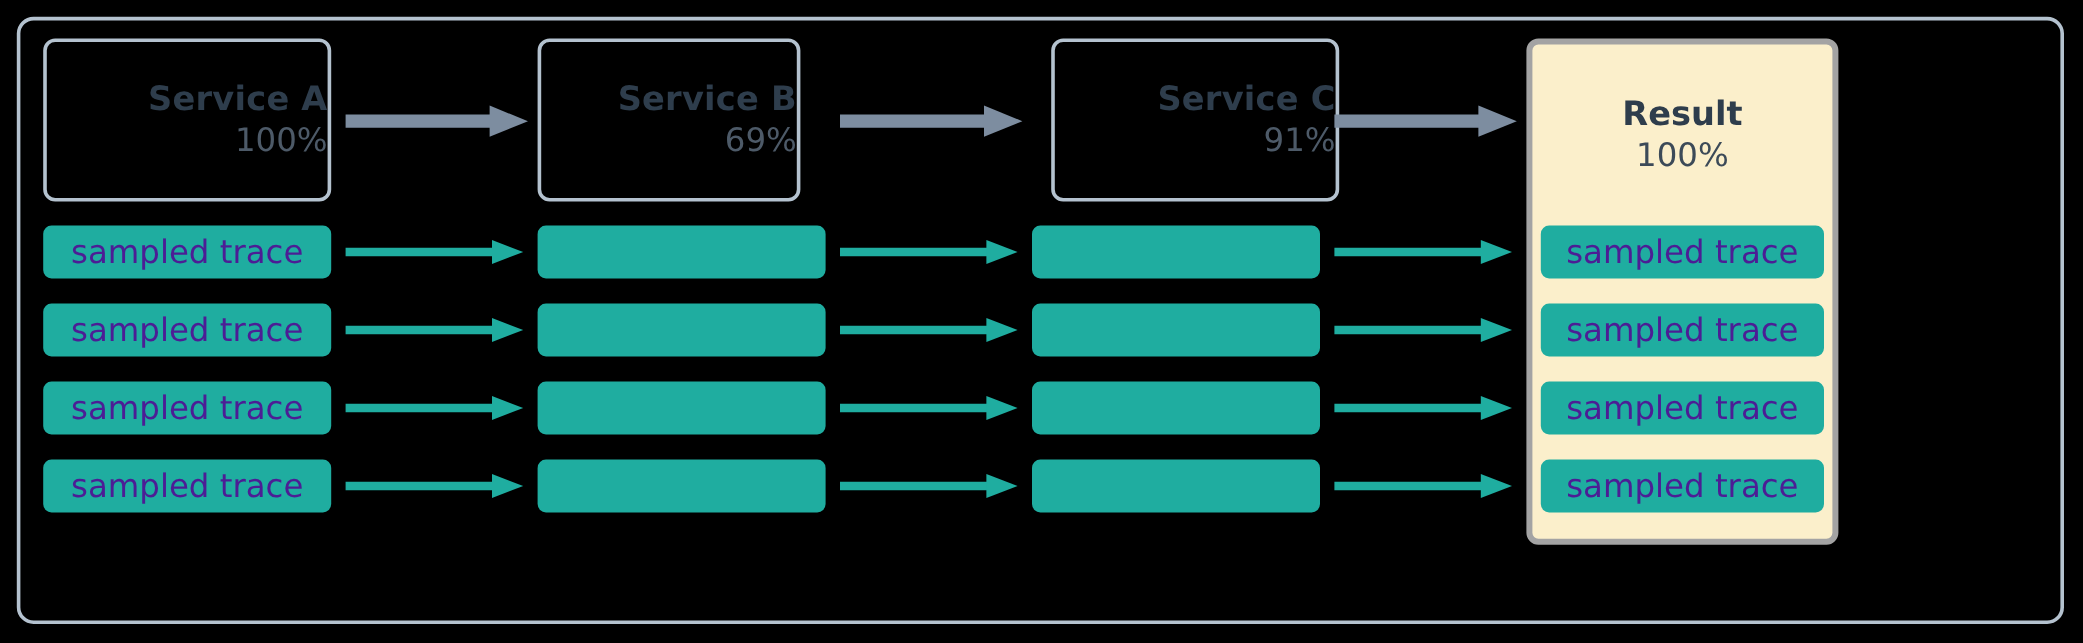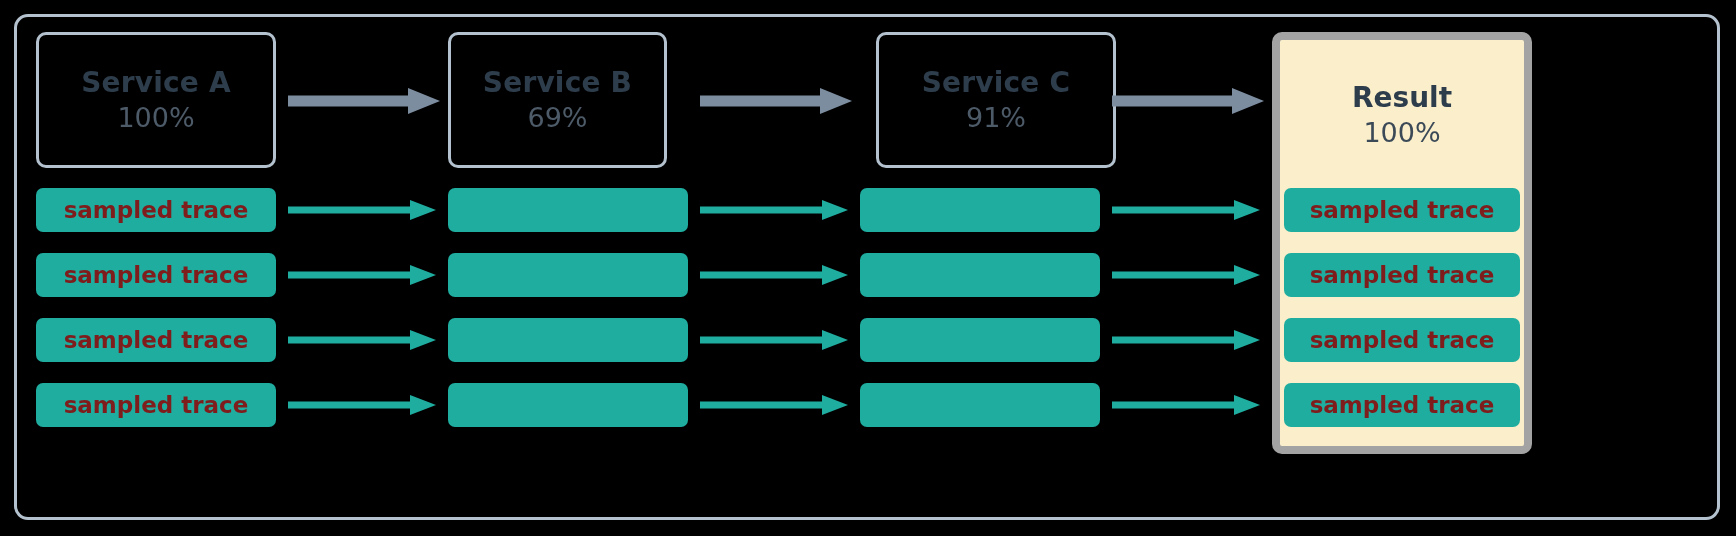--- a/index.html
+++ b/index.html
@@ -11,51 +11,51 @@
   .outer-frame{
     position:absolute;left:14px;top:14px;width:1706px;height:506px;
     box-sizing:border-box;border:3px solid #b4c2cf;border-radius:14px;
     background:transparent;
   }
 
   
   .svc-box{
     position:absolute;box-sizing:border-box;
     border:3px solid #b4c2cf;border-radius:10px;background:transparent;
-    display:flex;flex-direction:column;align-items:center;justify-content:center;
+    display:flex;flex-direction:column;align-items:flex-end;justify-content:center;
     gap:2px;
   }
   .svc-name{
     font-size:28px;font-weight:bold;color:#2e3d4c;letter-spacing:.2px;
     line-height:1.15;
   }
   .svc-pct{
     font-size:27px;font-weight:normal;color:#4d5a68;line-height:1.15;
   }
 
   
   .result-panel{
     position:absolute;box-sizing:border-box;
-    border:8px solid #a3a3a3;border-radius:10px;background:#fbefcb;
+    border:5px solid #a3a3a3;border-radius:10px;background:#fbefcb;
   }
   .result-head{
     position:absolute;left:0;right:0;top:0;height:150px;
     display:flex;flex-direction:column;align-items:center;justify-content:center;gap:2px;
   }
   .result-name{font-size:28px;font-weight:bold;color:#2e3d4c;line-height:1.15;}
   .result-pct{font-size:27px;color:#3c4a58;line-height:1.15;}
 
   
   .trace-bar{
     position:absolute;box-sizing:border-box;border-radius:7px;
     background:#1fada0;
     display:flex;align-items:center;justify-content:center;
   }
   .trace-bar span{
-    font-size:23px;color:#7f1d1d;line-height:1;white-space:nowrap;font-weight:bold;
+    font-size:27px;color:#4c1d95;line-height:1;white-space:nowrap;
   }
 
   
   .arrow{position:absolute;display:block;}
 
   
   ::-webkit-scrollbar{display:none;}
 </style>
 </head>
 <body>

